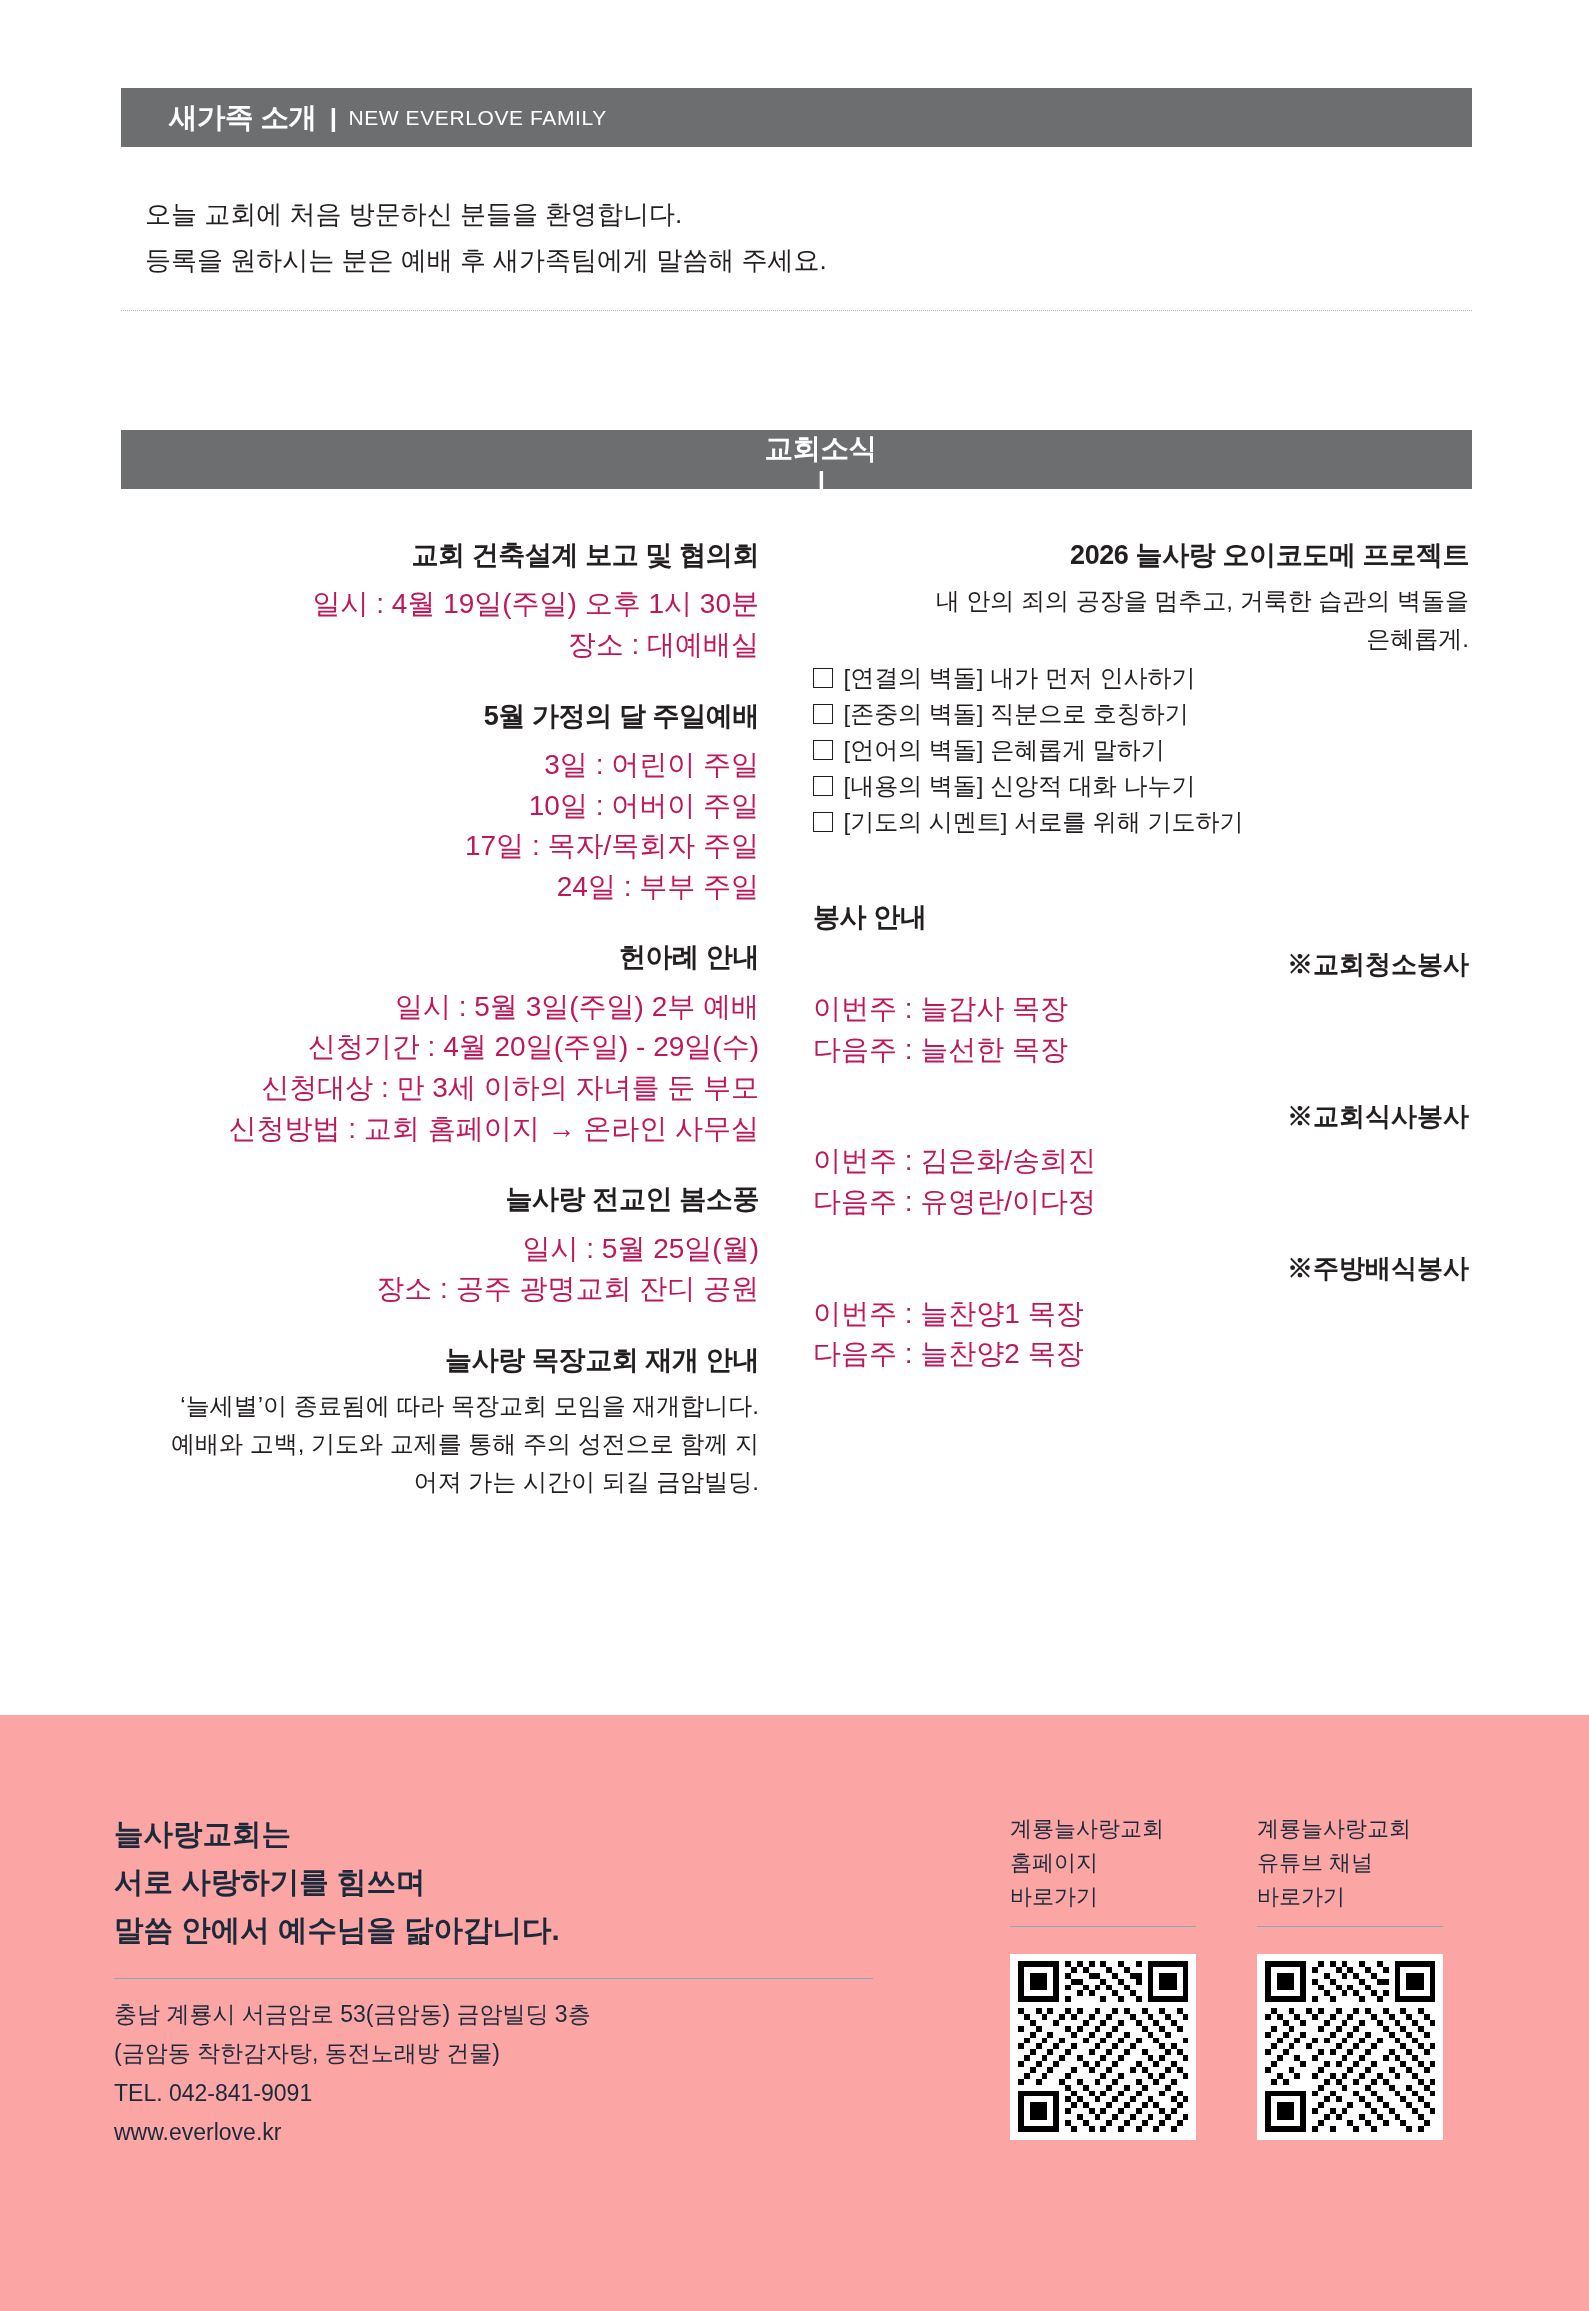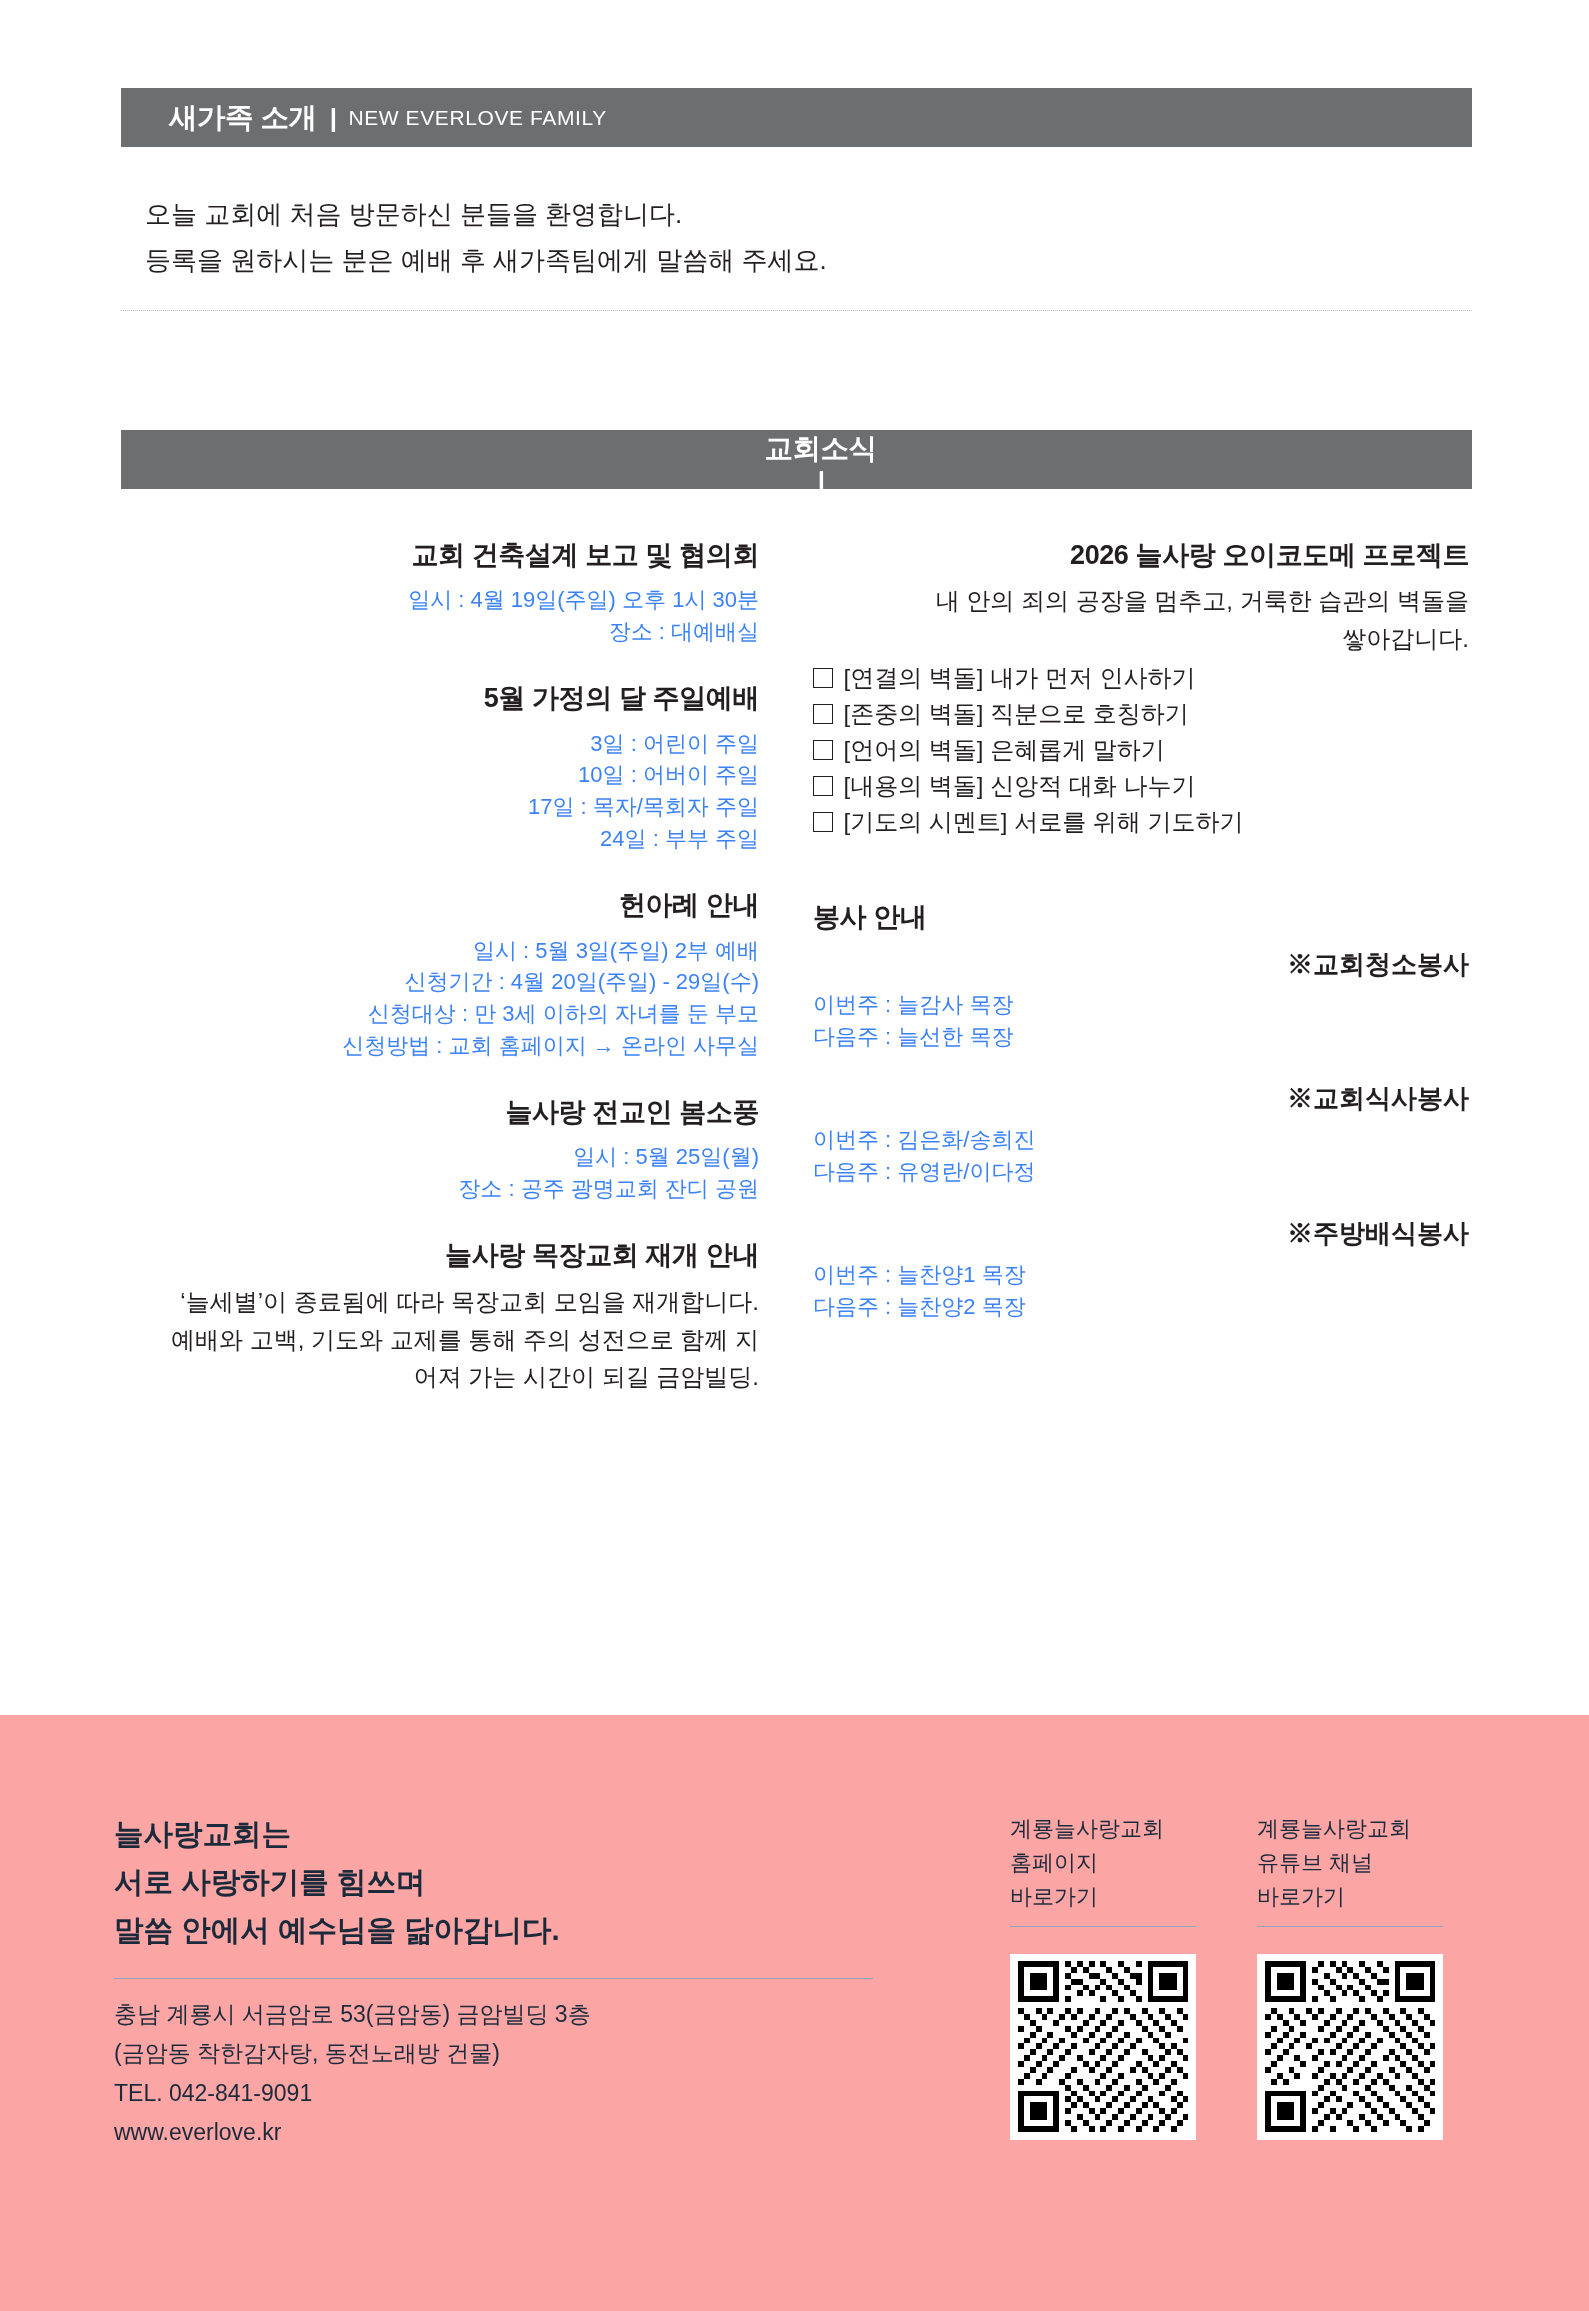--- a/index.html
+++ b/index.html
@@ -87,23 +87,23 @@
 
   .ann-item { margin-bottom: 32px; text-align: right; }
   .ann-title {
     font-size: 27px;
     font-weight: bold;
     color: #231f20;
     margin: 0 0 11.4px 0;
     letter-spacing: -0.4px;
   }
   .ann-line {
-    font-size: 22px;
+    font-size: 28px;
     line-height: 1.45;
-    color: #3b82f6;
+    color: #be185d;
     margin: 0;
   }
   .ann-para {
     font-size: 24px;
     line-height: 1.42;
     color: #231f20;
     margin: 0 0 3.8px 0;
   }
   .check-line {
     font-size: 24px;
@@ -264,21 +264,21 @@
       <p class="ann-para">어져 가는 시간이 되길 금암빌딩.</p>
     </div>
 
   </div>
 
   <div class="ann-col" id="ann-col-right">
 
     <div class="ann-item">
       <p class="ann-title">2026 늘사랑 오이코도메 프로젝트</p>
       <p class="ann-para">내 안의 죄의 공장을 멈추고, 거룩한 습관의 벽돌을</p>
-      <p class="ann-para">쌓아갑니다.</p>
+      <p class="ann-para">은혜롭게.</p>
 
       <div class="check-line">
         <span class="check-box"></span>
         <span>[연결의 벽돌] 내가 먼저 인사하기</span>
       </div>
       <div class="check-line">
         <span class="check-box"></span>
         <span>[존중의 벽돌] 직분으로 호칭하기</span>
       </div>
       <div class="check-line">

